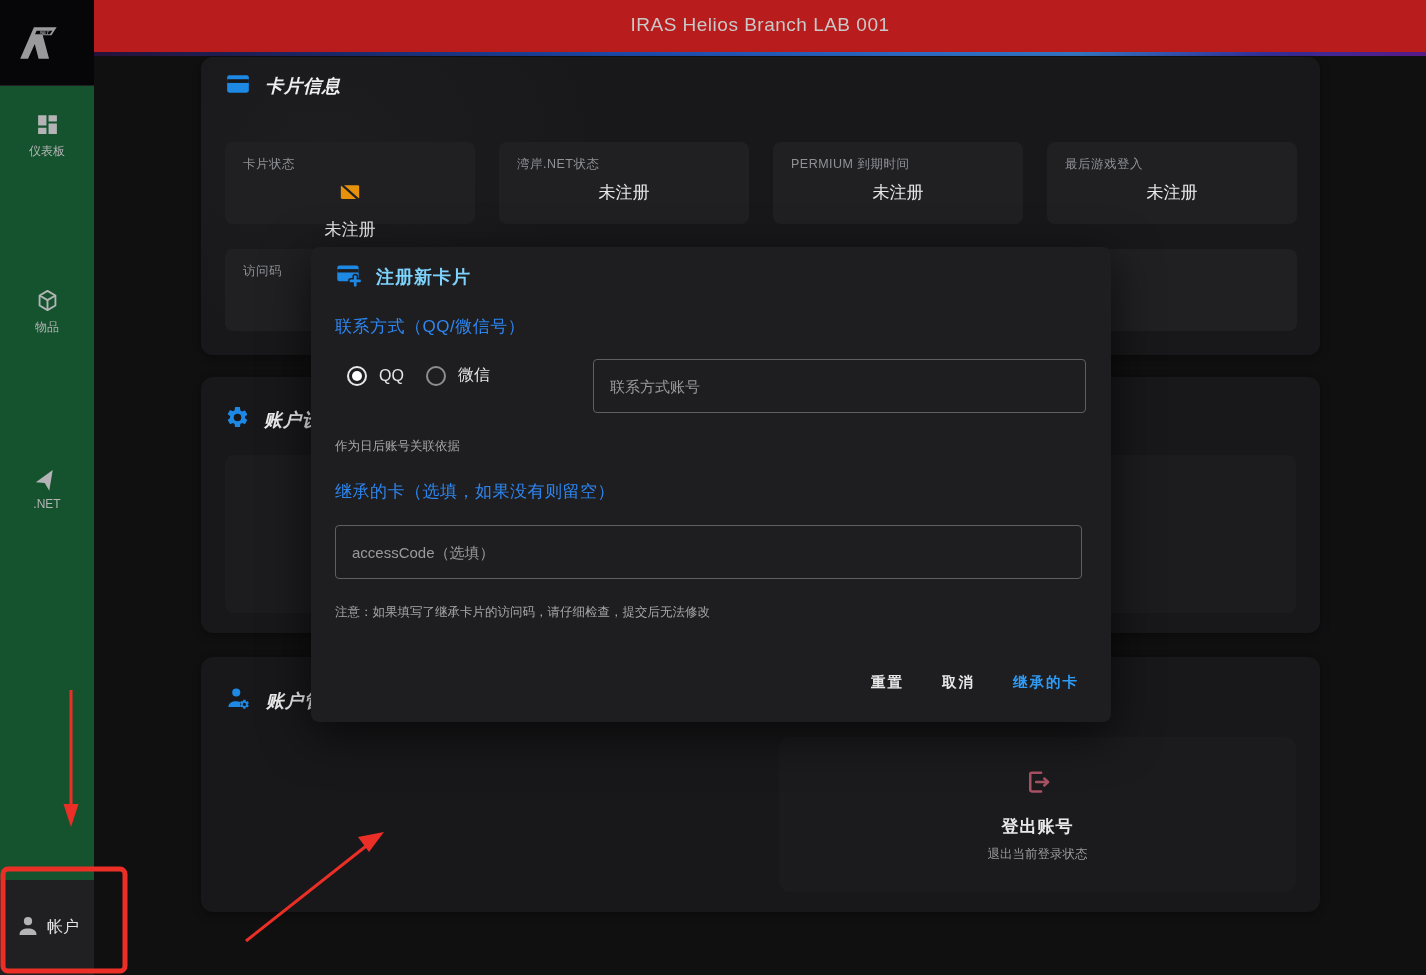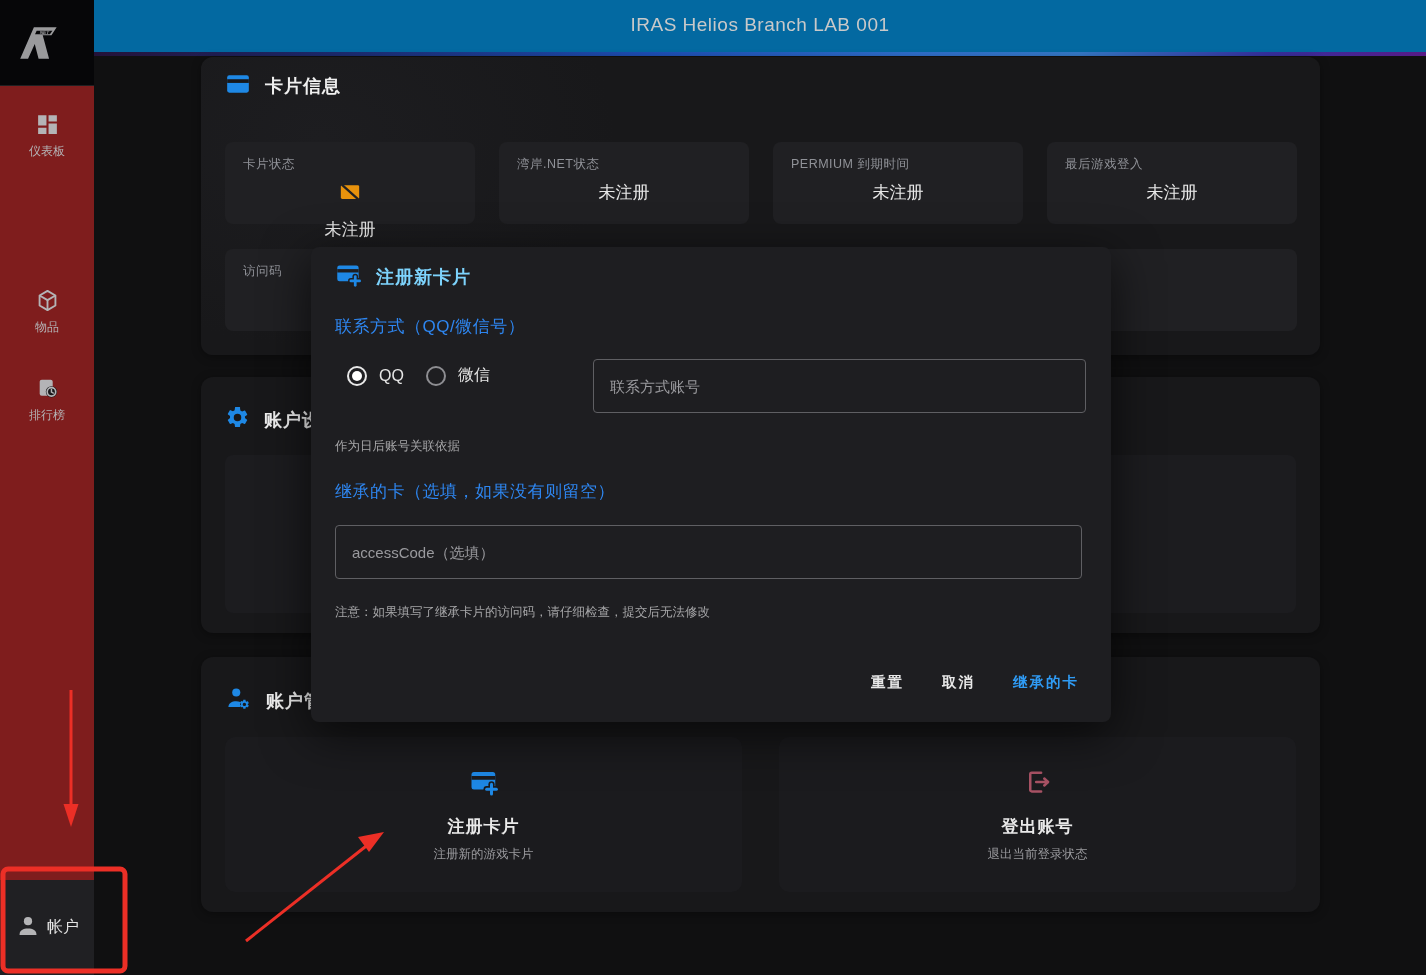--- a/index.html
+++ b/index.html
@@ -1,41 +1,41 @@
 <!DOCTYPE html>
 <html><head>
 <meta charset="utf-8">
 <style>
   html,body{margin:0;padding:0;background:#0b0b0c;}
   #app{position:relative;width:1426px;height:975px;overflow:hidden;
        font-family:"Liberation Sans","DejaVu Sans",sans-serif;color:#e2e2e2;
        background:#101011;}
   
-  .header{position:absolute;left:94px;top:0;right:0;height:52px;background:#0369a1;}
+  .header{position:absolute;left:94px;top:0;right:0;height:52px;background:#b91c1c;}
   .header-title{position:absolute;left:0;right:0;top:14px;text-align:center;
        font-size:19px;color:#c9c9c9;letter-spacing:.5px;}
   .header-grad{position:absolute;left:94px;top:52px;right:0;height:4px;
        background:linear-gradient(90deg,#241238 0%,#1c2a6e 18%,#1d4fb4 42%,#2f6fca 62%,#3579c6 74%,#35309e 88%,#571a86 100%);}
   
-  .sidebar{position:absolute;left:0;top:0;width:94px;height:975px;background:#7f1d1d;z-index:5;}
+  .sidebar{position:absolute;left:0;top:0;width:94px;height:975px;background:#14532d;z-index:5;}
   .logo-box{position:absolute;left:0;top:0;width:94px;height:85px;background:#060608;
        display:flex;align-items:center;justify-content:center;border-bottom:1px solid #202022;}
   .nav-item{position:absolute;left:0;width:94px;height:64px;display:flex;flex-direction:column;
        align-items:center;justify-content:center;gap:6px;cursor:pointer;}
   .nav-item .lbl{font-size:12px;color:#b4b4b6;}
   .nav-item svg{display:block;}
   .nav-account{position:absolute;left:0;top:880px;width:94px;height:95px;background:#202023;
        display:flex;flex-direction:row;align-items:center;justify-content:center;gap:6px;cursor:pointer;}
   
   .section{position:absolute;background:#18181a;border-radius:12px;box-shadow:0 2px 10px rgba(0,0,0,.35);}
   #sec-card{left:201px;top:57px;width:1119px;height:298px;
        background:radial-gradient(420px 300px at 120px 80px,#1d1d20 0%,#18181a 70%);}
   #sec-settings{left:201px;top:377px;width:1119px;height:256px;}
   #sec-manage{left:201px;top:657px;width:1119px;height:255px;}
-  .sec-head{position:absolute;left:24px;top:14px;display:flex;align-items:center;gap:14px;}
+  .sec-head{position:absolute;left:24px;top:14px;display:flex;align-items:center;gap:14px;font-style:italic;}
   .sec-head .t{font-size:18px;font-weight:700;color:#efefef;letter-spacing:1px;}
   
   .stat{position:absolute;background:#202023;border-radius:8px;height:82px;box-sizing:border-box;padding:14px 18px;}
   .stat .sl{font-size:12.5px;color:#909298;letter-spacing:.5px;}
   .stat .sv{margin-top:8px;font-size:17px;color:#e8e8e8;font-weight:500;display:flex;align-items:center;gap:10px;flex-direction:column;}
   .panel{position:absolute;background:#1c1c1f;border-radius:8px;}
   
   .action{position:absolute;top:80px;width:517px;height:155px;background:#1b1b1e;border-radius:10px;
        display:flex;flex-direction:column;align-items:center;justify-content:center;gap:8px;cursor:pointer;}
   .action .at{font-size:17px;font-weight:700;color:#e9e9e9;letter-spacing:1px;margin-top:6px;}
@@ -147,38 +147,20 @@
           <circle cx="10" cy="6.6" r="3.6" fill="#1e88e5"></circle>
           <path fill="#1e88e5" d="M3 19.6c0-3.4 3.2-5.1 7-5.1 1.3 0 2.5.2 3.5.6v4.5H3z"></path>
           <g transform="translate(12.2,12.2) scale(0.42)">
             <path fill="#1e88e5" d="M19.14 12.94c.04-.3.06-.61.06-.94s-.02-.64-.07-.94l2.03-1.58a.5.5 0 0 0 .12-.61l-1.92-3.32a.5.5 0 0 0-.59-.22l-2.39.96c-.5-.38-1.03-.7-1.62-.94l-.36-2.54A.49.49 0 0 0 13.92 2h-3.84c-.24 0-.43.17-.47.41l-.36 2.54c-.59.24-1.13.57-1.62.94l-2.39-.96a.5.5 0 0 0-.59.22L2.73 8.47c-.12.21-.08.47.12.61l2.03 1.58c-.05.3-.09.63-.09.94s.02.64.07.94l-2.03 1.58a.5.5 0 0 0-.12.61l1.92 3.32c.12.22.37.29.59.22l2.39-.96c.5.38 1.03.7 1.62.94l.36 2.54c.05.24.24.41.48.41h3.84c.24 0 .44-.17.47-.41l.36-2.54c.59-.24 1.13-.56 1.62-.94l2.39.96c.22.08.47 0 .59-.22l1.92-3.32a.5.5 0 0 0-.12-.61l-2.01-1.58zM12 15.6A3.6 3.6 0 1 1 12 8.4a3.6 3.6 0 0 1 0 7.2z"></path>
           </g>
         </svg>
       </span>
       <span class="t">账户管理</span>
     </div>
 
-    <div class="action" style="left:24px;">
-      <span>
-        <svg width="30" height="30" viewBox="0 0 24 24">
-          <path fill="#1e88e5" d="M19 4H4a2 2 0 0 0-2 2v10a2 2 0 0 0 2 2h15a2 2 0 0 0 2-2V6a2 2 0 0 0-2-2z"></path>
-          <rect x="2" y="7.2" width="19" height="3" fill="#1b1b1e"></rect>
-          <g stroke="#1b1b1e" stroke-width="5" stroke-linecap="round">
-              <line x1="18" y1="13.8" x2="18" y2="21.6"></line>
-              <line x1="14.1" y1="17.7" x2="21.9" y2="17.7"></line>
-            </g>
-          <g stroke="#1e88e5" stroke-width="2.4" stroke-linecap="round">
-              <line x1="18" y1="13.8" x2="18" y2="21.6"></line>
-              <line x1="14.1" y1="17.7" x2="21.9" y2="17.7"></line>
-            </g>
-        </svg>
-      </span>
-      <div class="at">注册卡片</div>
-      <div class="as">注册新的游戏卡片</div>
-    </div>
 
     <div class="action" style="left:578px;">
       <span>
         <svg width="30" height="30" viewBox="0 0 24 24" fill="none" stroke="#a85264" stroke-width="2" stroke-linecap="round" stroke-linejoin="round">
           <path d="M14.5 4.5H7a1.2 1.2 0 0 0-1.2 1.2v12.6A1.2 1.2 0 0 0 7 19.5h7.5"></path>
           <line x1="10.5" y1="12" x2="20" y2="12"></line>
           <polyline points="17,9.2 20,12 17,14.8"></polyline>
         </svg>
       </span>
       <div class="at">登出账号</div>
@@ -260,32 +242,29 @@
       <span>
         <svg width="25" height="25" viewBox="0 0 24 24" fill="none" stroke="#b4b4b6" stroke-width="1.8" stroke-linejoin="round">
           <path d="M12 2.8l7.6 4.4v9.6L12 21.2l-7.6-4.4V7.2z"></path>
           <path d="M4.4 7.2L12 11.6l7.6-4.4"></path>
           <line x1="12" y1="11.6" x2="12" y2="21.2"></line>
         </svg>
       </span>
       <span class="lbl">物品</span>
     </div>
 
-    <div class="nav-item" style="top:368px;">
-      <span>
-        <svg width="25" height="25" viewBox="0 0 24 24">
-          <rect x="4.5" y="3.5" width="12.5" height="15.5" rx="2" fill="#b4b4b6"></rect>
-          <circle cx="15.8" cy="15.2" r="5.4" fill="#18181a"></circle>
-          <circle cx="15.8" cy="15.2" r="4.1" fill="none" stroke="#b4b4b6" stroke-width="1.6"></circle>
-          <path d="M15.8 12.9v2.5l1.8 1" fill="none" stroke="#b4b4b6" stroke-width="1.4" stroke-linecap="round"></path>
-        </svg>
-      </span>
-      <span class="lbl">排行榜</span>
-    </div>
-
+
+    <div class="nav-item" style="top:456px;">
+      <span>
+        <svg width="25" height="25" viewBox="0 0 24 24" fill="#b4b4b6">
+          <path d="M12 2.5L19.6 21 12 17l-7.6 4z" transform="rotate(32 12 12)"></path>
+        </svg>
+      </span>
+      <span class="lbl">.NET</span>
+    </div>
 
     <div class="nav-account">
       <span>
         <svg width="26" height="26" viewBox="0 0 24 24" fill="#b4b4b6">
           <circle cx="12" cy="7.6" r="3.8"></circle>
           <path d="M4.2 19.8c0-3.6 3.5-5.4 7.8-5.4s7.8 1.8 7.8 5.4v.4H4.2z"></path>
         </svg>
       </span>
       <span class="lbl">帐户</span>
     </div>

